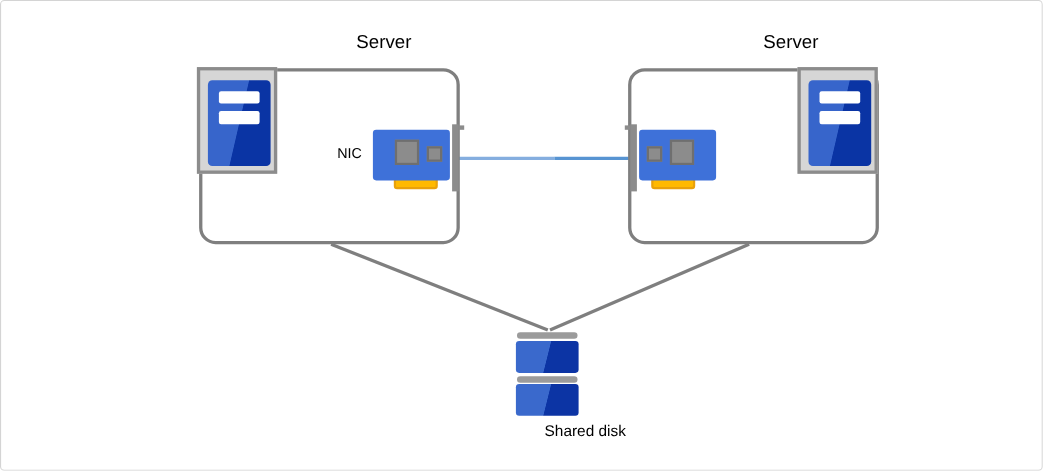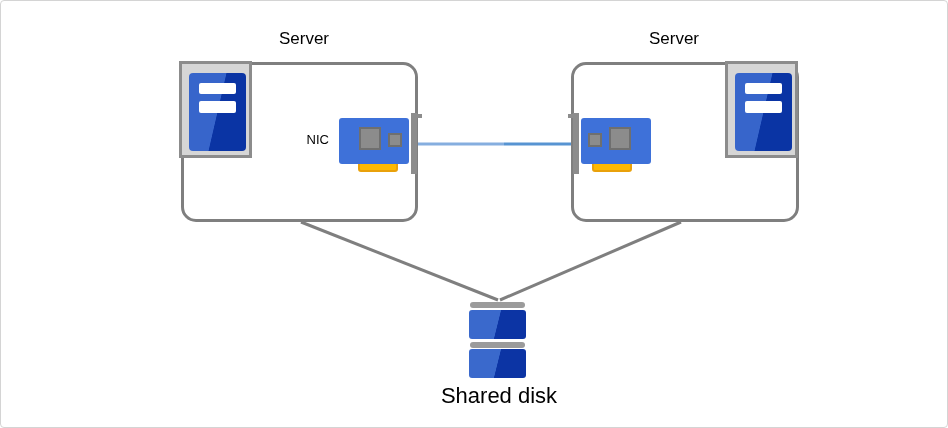--- a/index.html
+++ b/index.html
@@ -6,21 +6,21 @@
   html,body { background:#fff; font-family:"Liberation Sans", sans-serif; }
   .canvas {
     position:relative; width:948px; height:428px;
     background:#ffffff; border:1px solid #d4d4d4; border-radius:4px;
     overflow:hidden;
   }
   .connector-layer { position:absolute; left:0; top:0; width:948px; height:428px; }
 
   .label {
     position:absolute; color:#000; font-size:17px; line-height:1.2;
-    text-align:center; white-space:nowrap;
+    text-align:right; white-space:nowrap;
   }
 
   
   .server-box {
     position:absolute; width:237px; height:160px; top:61px;
     background:#fff; border:3px solid #7f7f7f; border-radius:15px;
   }
   .server-box.left  { left:180px; }
   .server-box.right { left:570px; width:228px; }
 
@@ -141,15 +141,15 @@
     <div class="nic-bracket-tab"></div>
   </div>
 
   <div class="disk-icon">
     <div class="disk-cap c1"></div>
     <div class="disk-seg g1"></div>
     <div class="disk-cap c2"></div>
     <div class="disk-seg g2"></div>
   </div>
 
-  <div class="label" style="left:428px; top:382px; width:140px; font-size:22px;">Shared disk</div>
+  <div class="label" style="left:428px; top:382px; width:140px; font-size:14px;">Shared disk</div>
 
 </div>
 
 </body></html>

